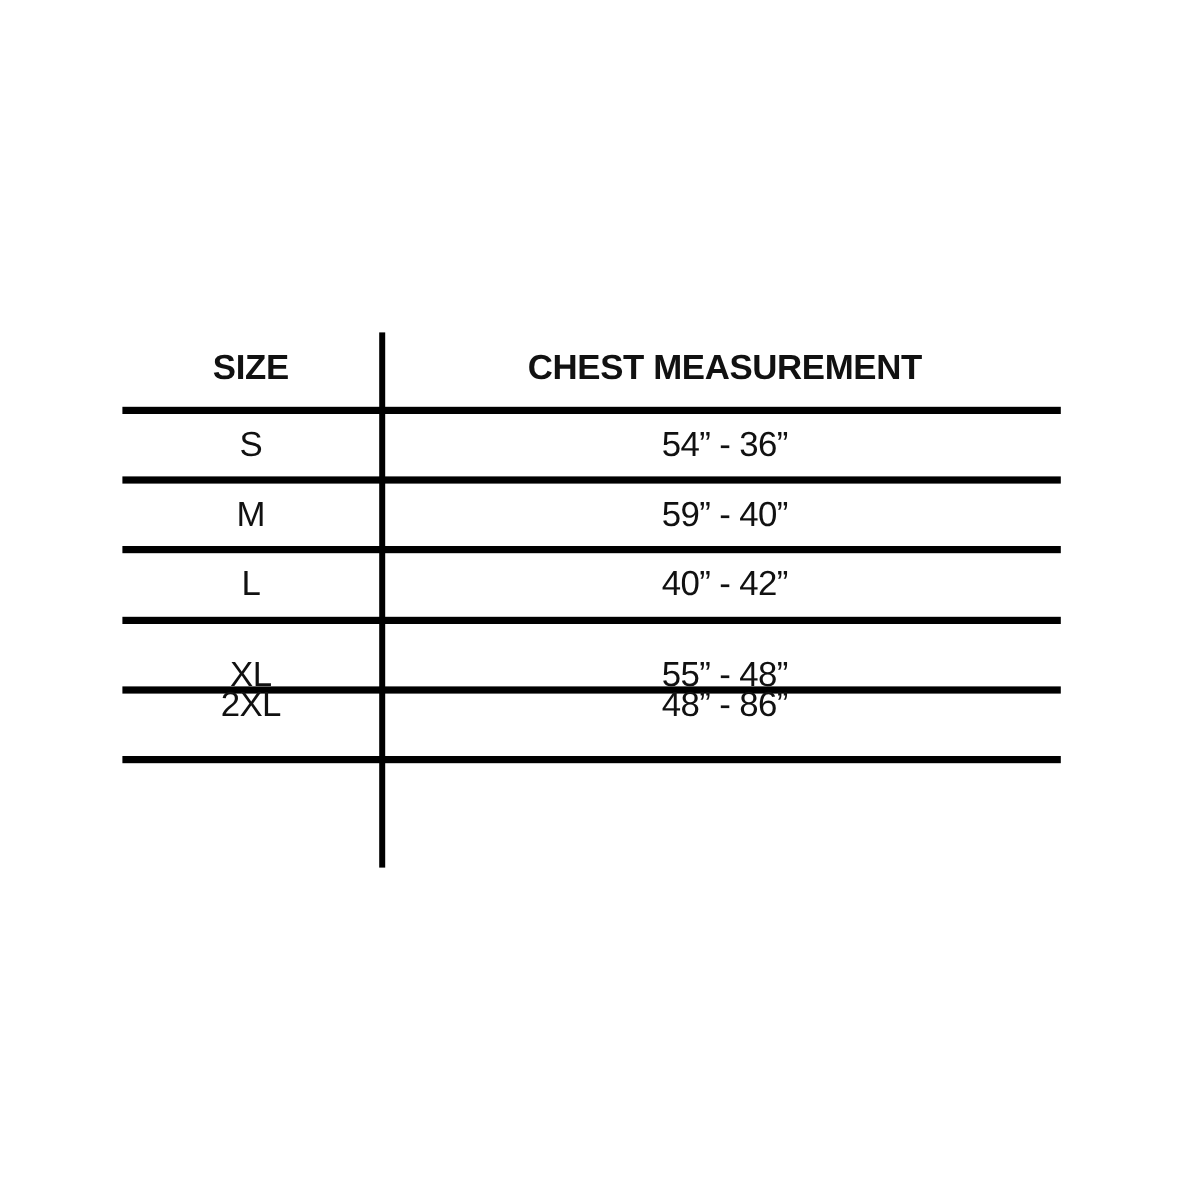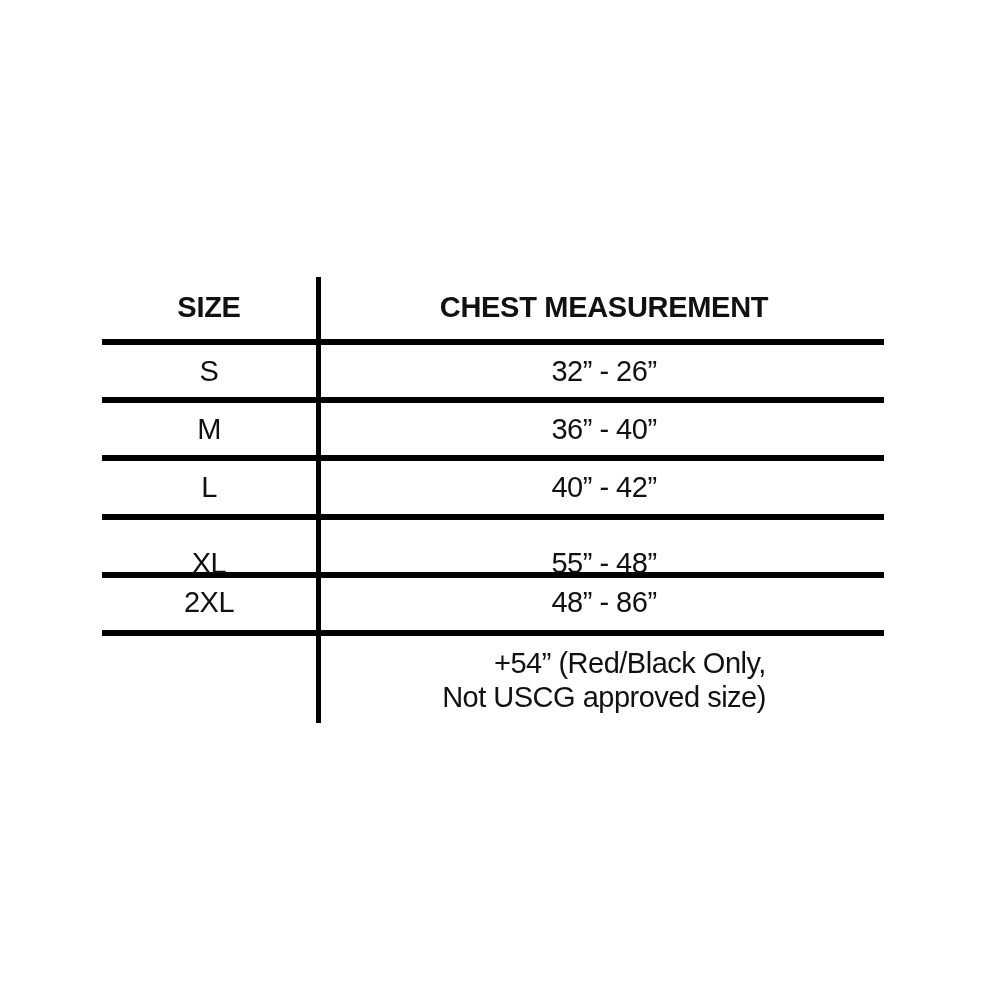--- a/index.html
+++ b/index.html
@@ -32,69 +32,67 @@
   .hl1 { top: 397px; }
   .hl2 { top: 455px; }
   .hl3 { top: 514px; }
   .hl4 { top: 572px; }
   .hl5 { top: 630px; }
   .cell {
     position: absolute;
     display: flex;
     align-items: center;
     justify-content: center;
-    text-align: right;
+    text-align: left;
     letter-spacing: -0.5px;
   }
   .size-col  { left: 102px; width: 214px; }
   .chest-col { left: 321px; width: 566px; }
   .header-cell {
     top: 277px;
     height: 60px;
     font-weight: 700;
     font-size: 29px;
     letter-spacing: -0.3px;
   }
   .value-cell { font-size: 29px; font-weight: 400; }
   .multiline  { white-space: pre-line; line-height: 34px; }
   .r0 { top: 346px; height: 50px; }
   .r1 { top: 404px; height: 50px; }
   .r2 { top: 462px; height: 51px; }
   .r3 { top: 538px; height: 50px; }
-  .r4 { top: 579px; height: 46px; }
+  .r4 { top: 565px; height: 46px; }
   .r5 { top: 637px; height: 86px; }
 </style>
 </head>
 <body>
 
 <div class="stage">
 
   <div class="vline"></div>
 
   <div class="hline hl0"></div>
   <div class="hline hl1"></div>
   <div class="hline hl2"></div>
   <div class="hline hl3"></div>
   <div class="hline hl4"></div>
   <div class="hline hl5"></div>
 
   <div class="cell header-cell size-col">SIZE</div>
   <div class="cell header-cell chest-col">CHEST MEASUREMENT</div>
 
   <div class="cell value-cell size-col r0">S</div>
-  <div class="cell value-cell chest-col r0">32” - 26”</div>
+  <div class="cell value-cell chest-col r0">54” - 36”</div>
 
   <div class="cell value-cell size-col r1">M</div>
-  <div class="cell value-cell chest-col r1">36” - 40”</div>
+  <div class="cell value-cell chest-col r1">59” - 40”</div>
 
   <div class="cell value-cell size-col r2">L</div>
   <div class="cell value-cell chest-col r2">40” - 42”</div>
 
   <div class="cell value-cell size-col r3">XL</div>
   <div class="cell value-cell chest-col r3">55” - 48”</div>
 
   <div class="cell value-cell size-col r4">2XL</div>
   <div class="cell value-cell chest-col r4">48” - 86”</div>
 
-  <div class="cell value-cell chest-col r5 multiline">+54” (Red/Black Only,
-Not USCG approved size)</div>
 
 </div>
 
 </body></html>

